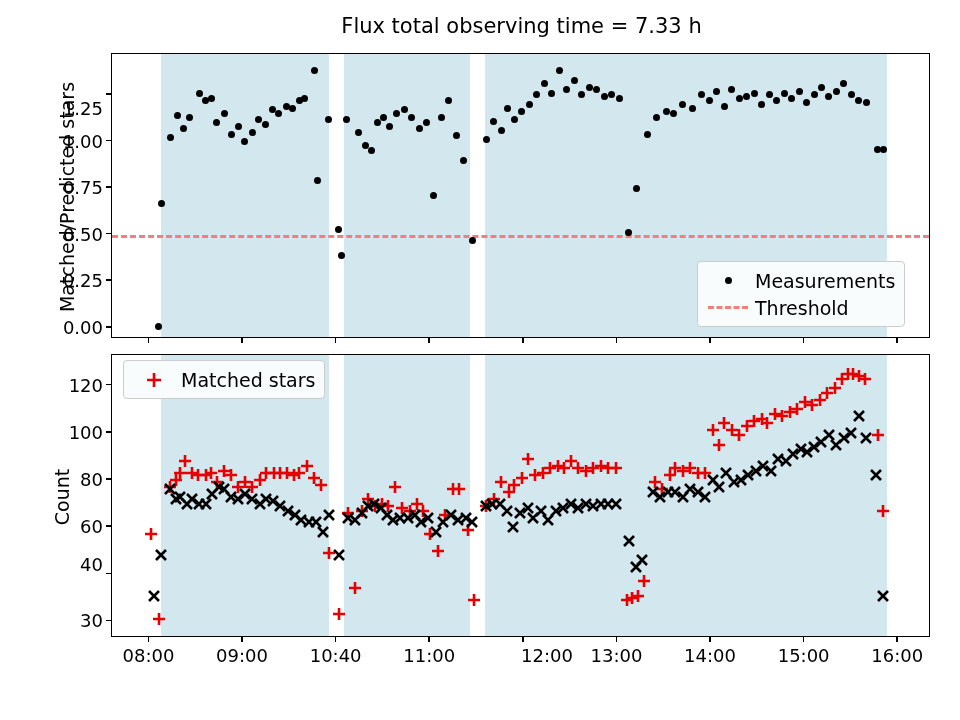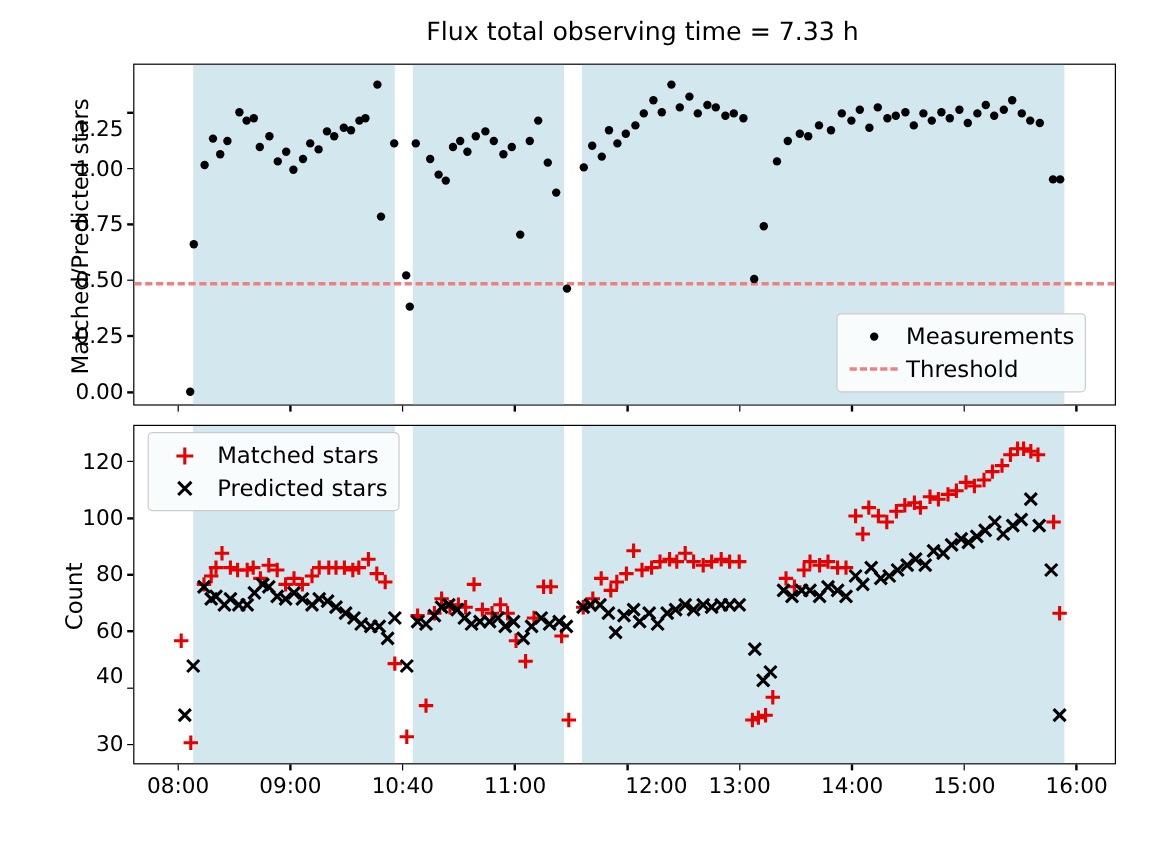--- a/index.html
+++ b/index.html
@@ -13,21 +13,21 @@
     position: relative;
   }
   #figure {
     position: absolute;
     left: 0; top: 0;
     width: 960px; height: 720px;
     background: #ffffff;
   }
   .fig-title {
     position: absolute;
-    left: 126px; top: 14px;
+    left: 112px; top: 14px;
     width: 819px;
     text-align: center;
     font-size: 21px;
     color: #000000;
     white-space: nowrap;
   }
   .axes {
     position: absolute;
     background: #ffffff;
     border: 1.6px solid #000000;
@@ -1379,23 +1379,15 @@
 
   <div class="legend" id="legend-bottom">
     <div class="legend-row">
       <span class="legend-key">
         <svg width="18" height="18" viewBox="0 0 18 18">
           <path d="M9 2 L9 16 M2 9 L16 9" stroke="#e60000" stroke-width="2.6"></path>
         </svg>
       </span>
       <span class="legend-text">Matched stars</span>
     </div>
-    <div class="legend-row">
-      <span class="legend-key">
-        <svg width="18" height="18" viewBox="0 0 18 18">
-          <path d="M3.5 3.5 L14.5 14.5 M14.5 3.5 L3.5 14.5" stroke="#000000" stroke-width="2.6"></path>
-        </svg>
-      </span>
-      <span class="legend-text">Predicted stars</span>
-    </div>
   </div>
 
 </div>
 
 </body></html>

